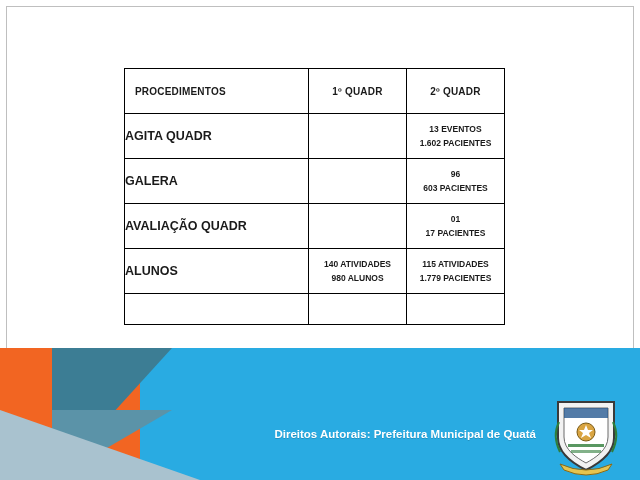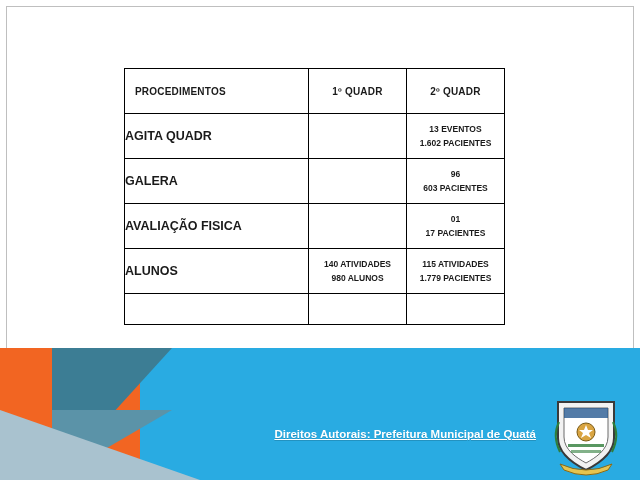--- a/index.html
+++ b/index.html
@@ -146,21 +146,21 @@
     position: absolute;
     right: 104px;
     top: 78px;
     text-align: right;
     color: #ffffff;
     font-size: 11.5px;
     font-weight: bold;
     line-height: 1.45;
     text-shadow: 0 1px 0 rgba(0,0,0,0.15);
   }
-  #copyright .c-line { display: block; white-space: nowrap; text-decoration: underline; }
+  #copyright .c-line { display: block; white-space: nowrap; }
 
   
   #crest {
     position: absolute;
     right: 18px;
     top: 44px;
     width: 72px;
     height: 84px;
   }
   #crest svg { display: block; }
@@ -199,21 +199,21 @@
           </tr>
           <tr>
             <td class="row-label">GALERA</td>
             <td class="empty-cell"></td>
             <td class="val-cell">
               <span class="v-line">96</span>
               <span class="v-line">603 PACIENTES</span>
             </td>
           </tr>
           <tr>
-            <td class="row-label">AVALIAÇÃO FISICA</td>
+            <td class="row-label">AVALIAÇÃO QUADR</td>
             <td class="empty-cell"></td>
             <td class="val-cell">
               <span class="v-line">01</span>
               <span class="v-line">17 PACIENTES</span>
             </td>
           </tr>
           <tr>
             <td class="row-label">ALUNOS</td>
             <td class="val-cell">
               <span class="v-line">140 ATIVIDADES</span>

